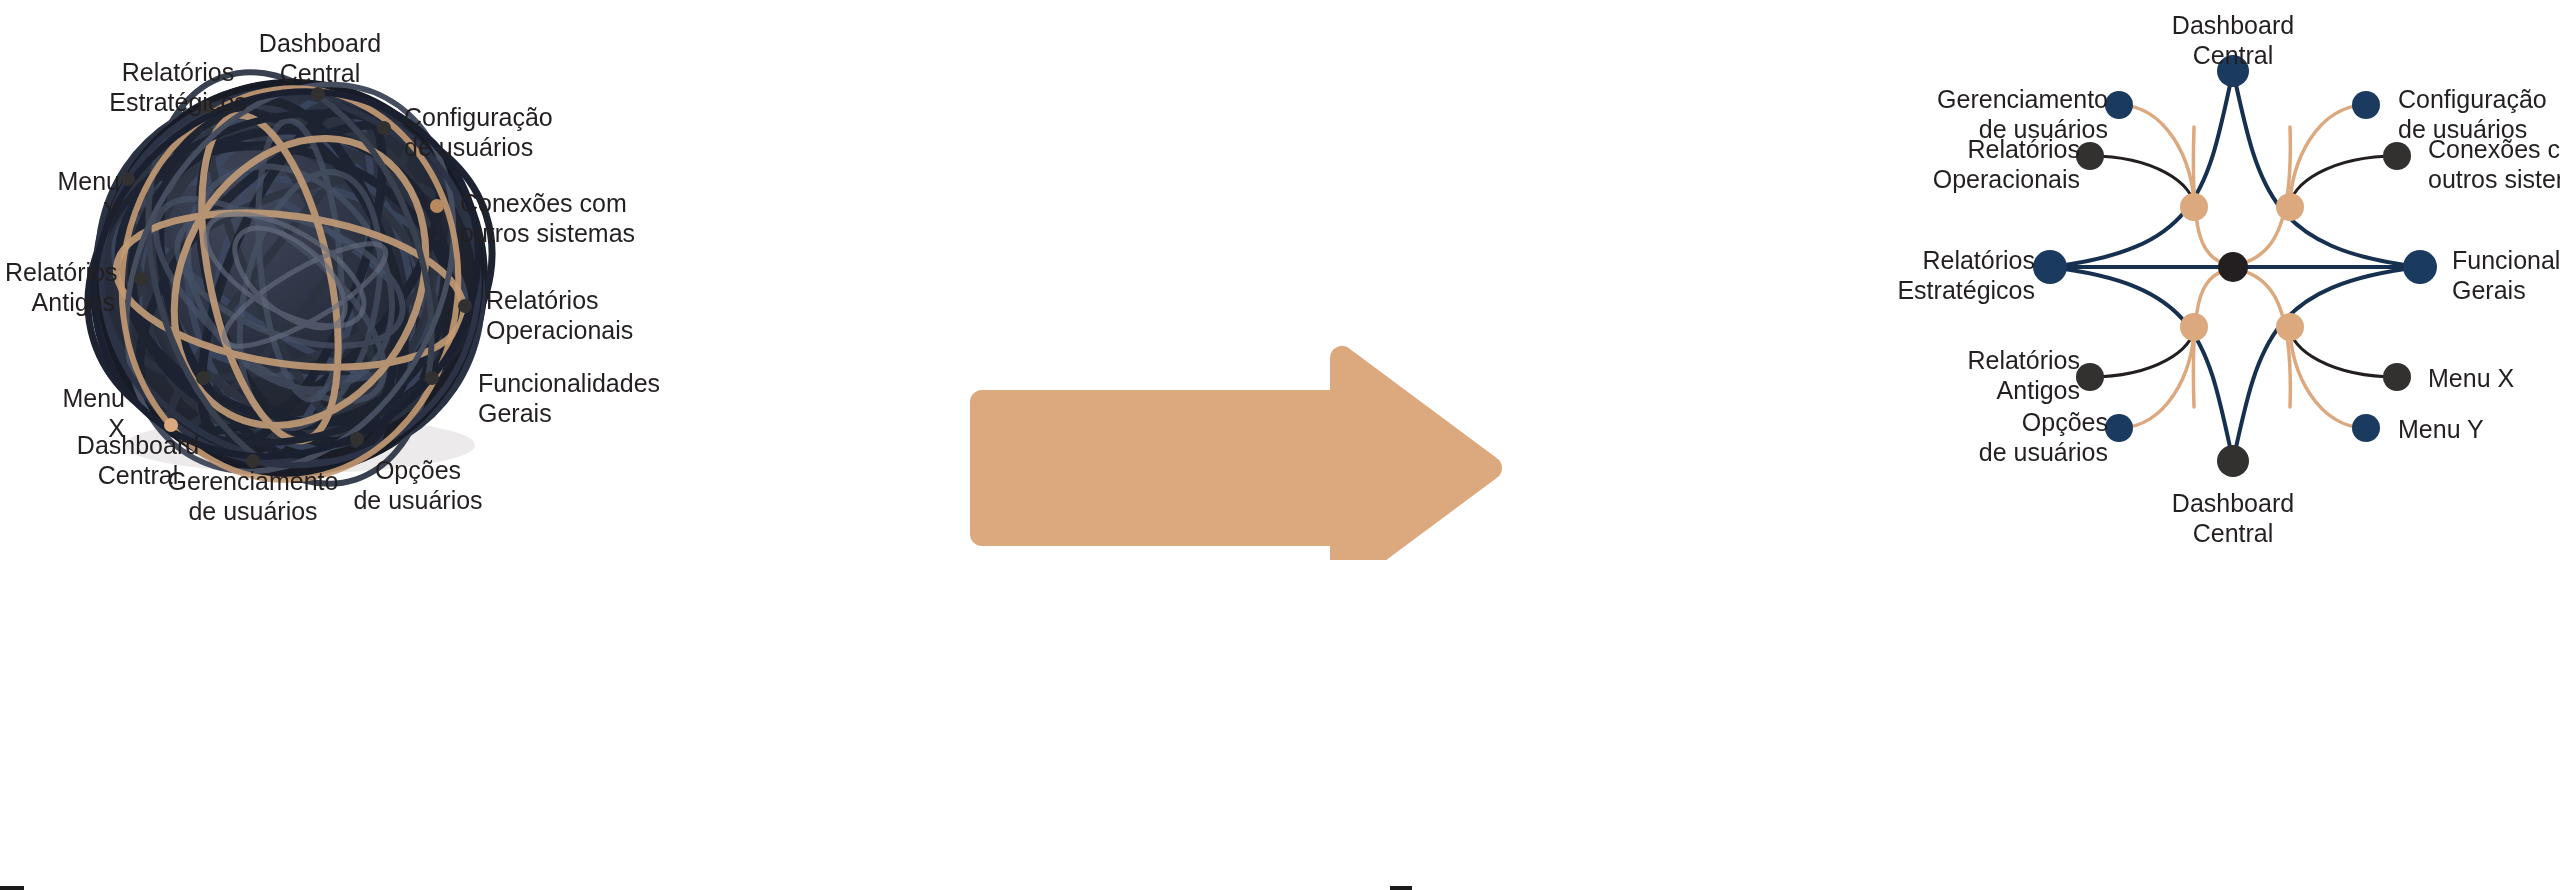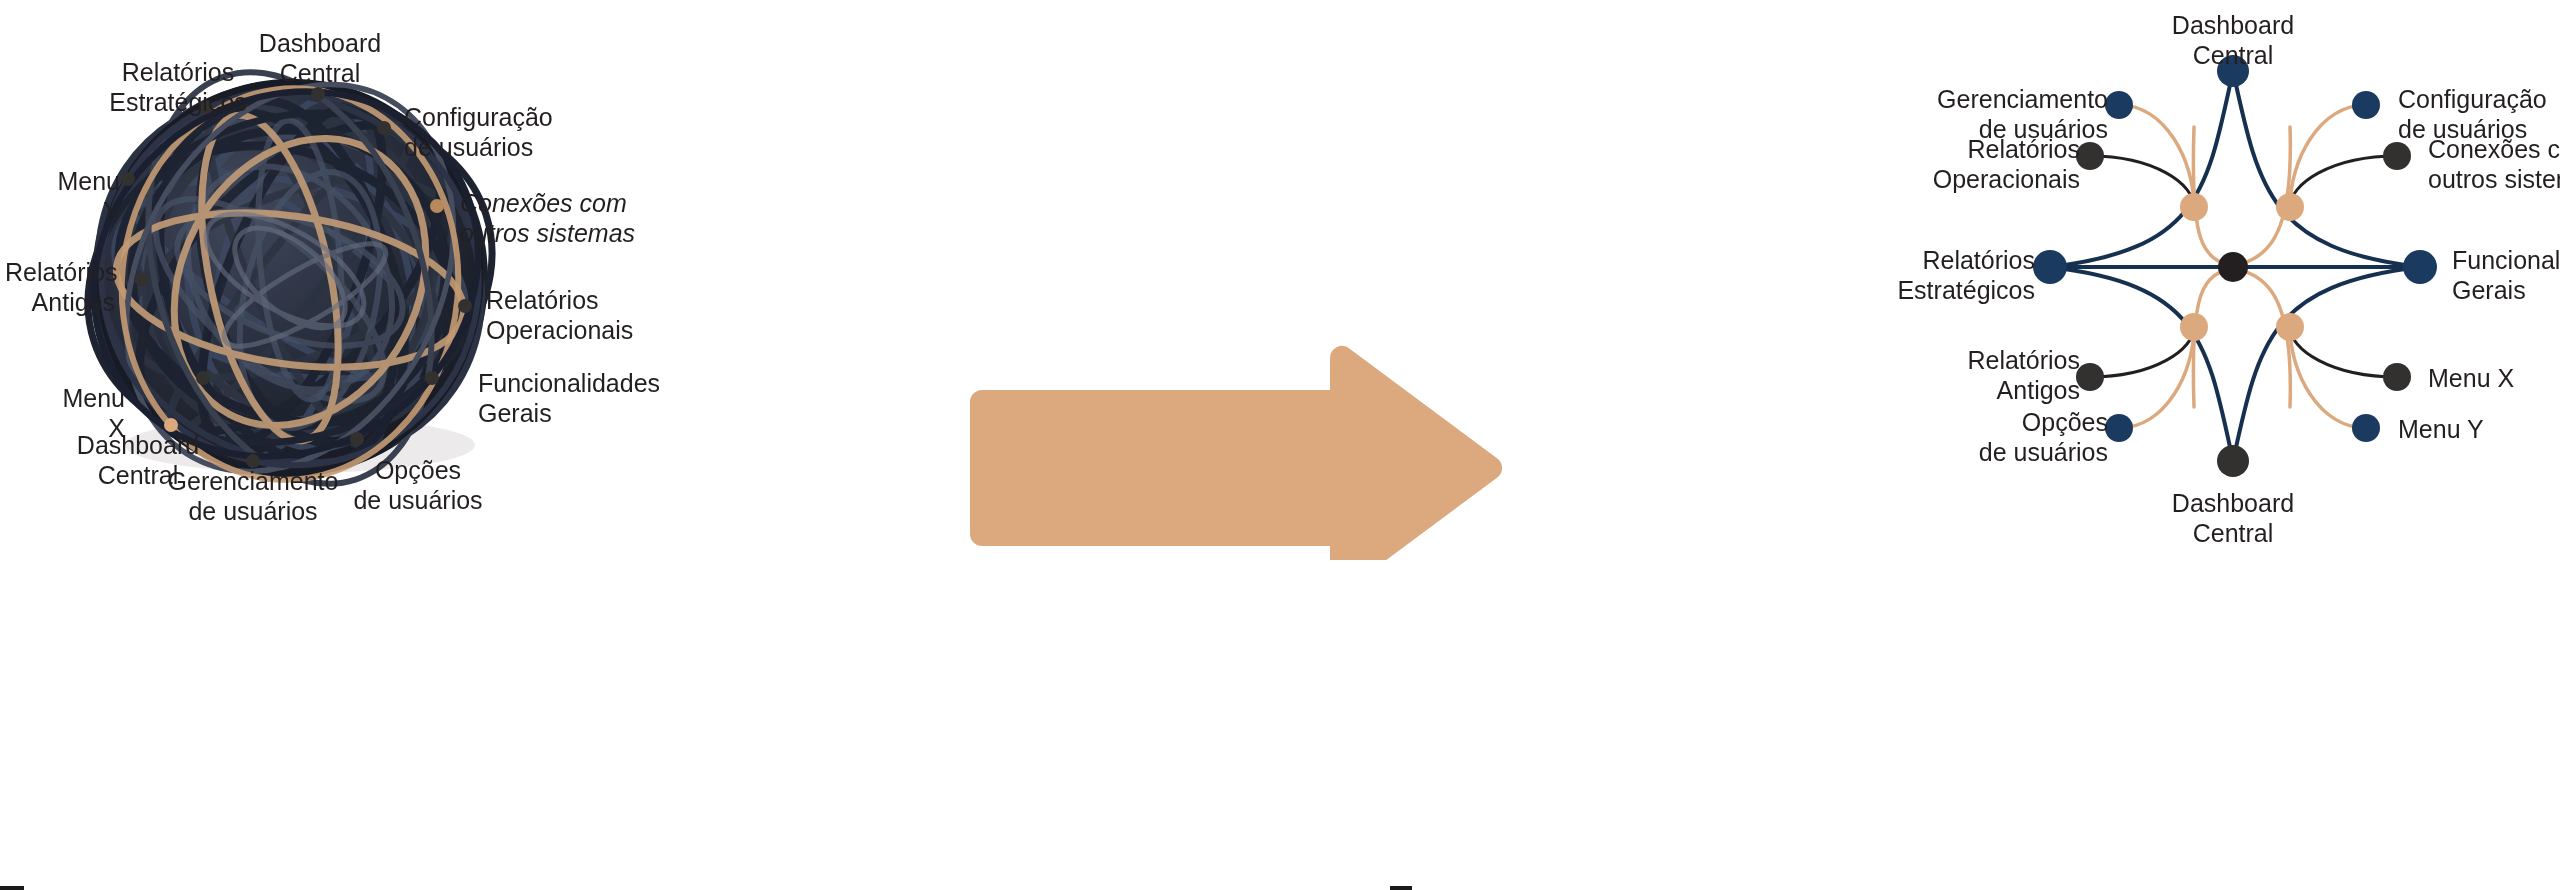--- a/index.html
+++ b/index.html
@@ -119,21 +119,21 @@
       </svg>
 
     <div>
         <div class="lbl c" style="left: 245px; top: 28px; width: 150px;">Dashboard
 Central</div>
         <div class="lbl c" style="left: 103px; top: 57px; width: 150px;">Relatórios
 Estratégicos</div>
         <div class="lbl l" style="left: 404px; top: 102px; width: 180px;">Configuração
 de usuários</div>
         <div class="lbl r" style="left: 40px; top: 166px; width: 80px;">Menu Y</div>
-        <div class="lbl l" style="left: 460px; top: 188px; width: 190px; font-style: italic;">Conexões com
+        <div class="lbl l" style="left: 460px; top: 188px; width: 190px;">Conexões com
 outros sistemas</div>
         <div class="lbl r" style="left: 5px; top: 257px; width: 110px;">Relatórios
 Antigos</div>
         <div class="lbl l" style="left: 486px; top: 285px; width: 170px;">Relatórios
 Operacionais</div>
         <div class="lbl l" style="left: 450px; top: 368px; width: 200px; margin-left: 28px;">Funcionalidades
 Gerais</div>
         <div class="lbl r" style="left: 45px; top: 383px; width: 80px;">Menu X</div>
         <div class="lbl c" style="left: 63px; top: 430px; width: 150px;">Dashboard
 Central</div>

